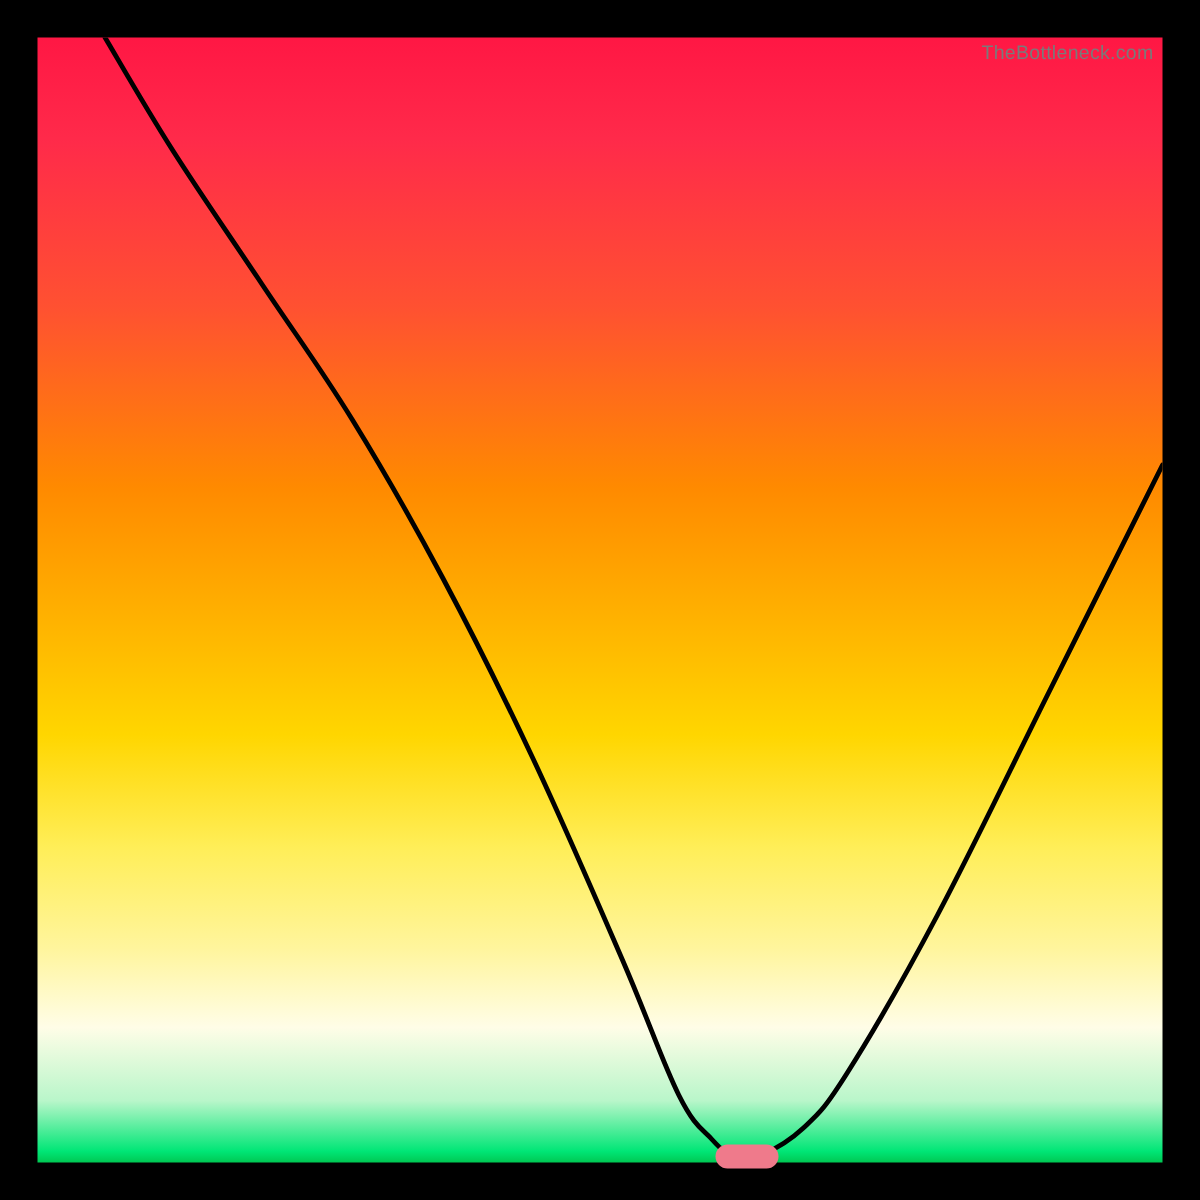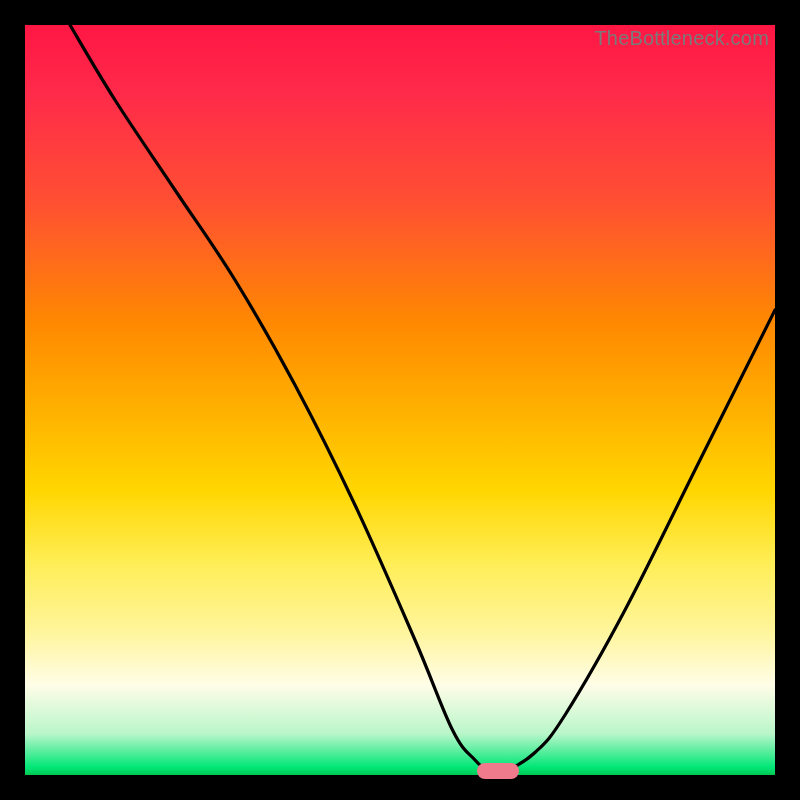--- a/index.html
+++ b/index.html
@@ -35,21 +35,21 @@
       #fffde7 88%,
       #b9f6ca 94.5%,
       #00e676 99%,
       #00c853 100%
     );
   }
   .watermark {
     position: absolute;
     top: 2px;
     right: 6px;
-    font-size: 20px;
+    font-size: 13px;
     color: #7a7a7a;
     font-weight: 500;
     letter-spacing: 0.2px;
     user-select: none;
   }
   svg.curve {
     position: absolute;
     left: 0;
     top: 0;
     width: 750px;

